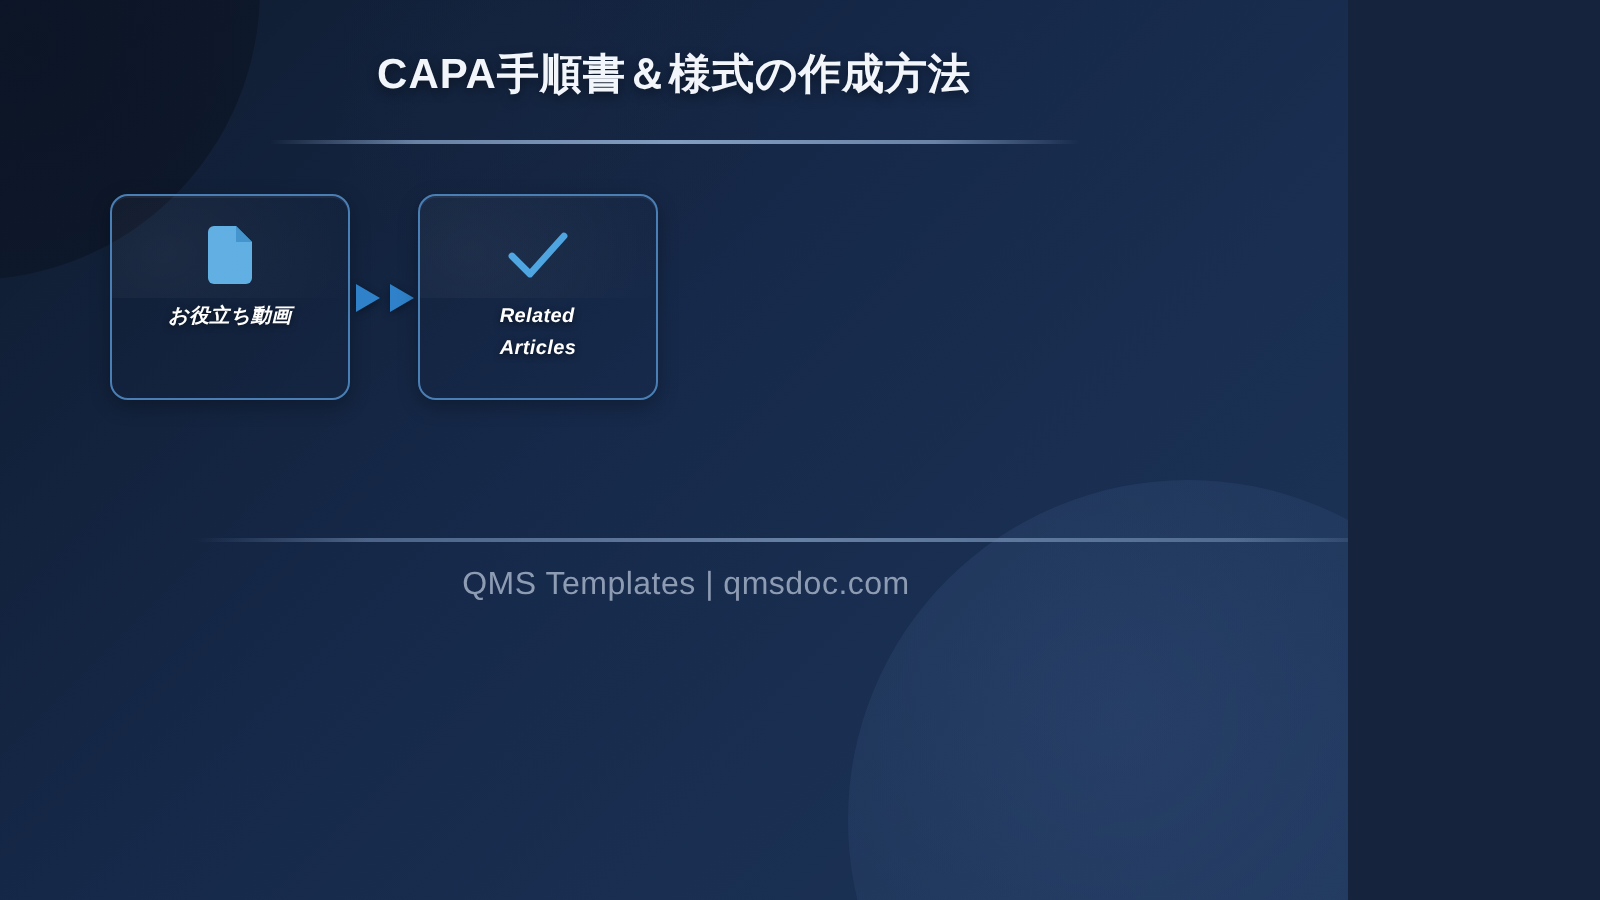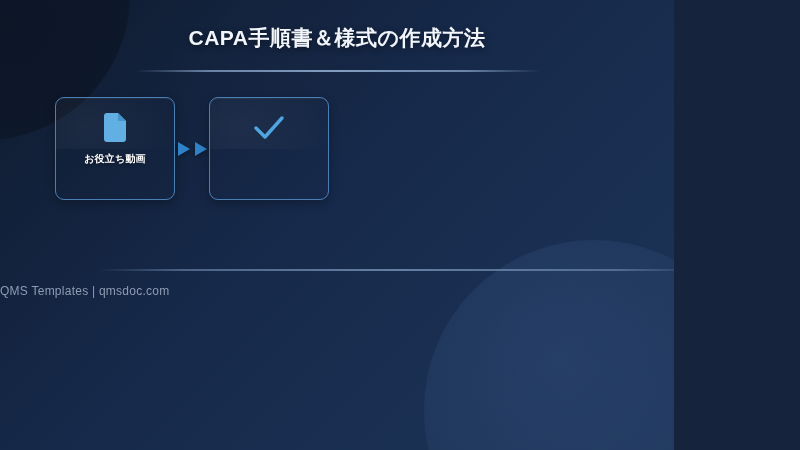--- a/index.html
+++ b/index.html
@@ -99,20 +99,21 @@
 
   .card-label {
     font-size:10px;
     font-weight:bold;
     color:#ffffff;
     text-align:left;
     line-height:1.55;
     letter-spacing:.2px;
     text-shadow:0 1px 3px rgba(0,0,0,.5);
     padding:0 6px;
+    font-style:italic;
   }
 
   .connector {
     width:17px;
     display:flex;
     align-items:center;
     justify-content:center;
   }
 
   .arrow-tri {
@@ -135,23 +136,23 @@
 
   
   .footer-rule {
     position:absolute;
     left:98px; top:269px;
     width:604px; height:2px;
     background:linear-gradient(90deg, rgba(120,150,190,0) 0%, rgba(120,148,186,.55) 14%, rgba(135,163,200,.7) 50%, rgba(120,148,186,.55) 86%, rgba(120,150,190,0) 100%);
   }
 
   .footer {
-    position:absolute; left:0; right:0; top:284px;
-    text-align:left;
-    font-size:12px;
+    position:absolute; left:12px; right:0; top:284px;
+    text-align:center;
+    font-size:16px;
     color:#8e9cb3;
     letter-spacing:.25px;
   }
 </style>
 </head>
 <body>
 
 <div id="slide">
 
   <div class="bg-blob blob-tl"></div>
@@ -183,20 +184,24 @@
     <div class="connector">
       <div class="arrow-tri"></div>
     </div>
 
     <div class="card">
       <div class="card-icon">
         <svg width="32" height="26" viewBox="0 0 32 26" aria-hidden="true">
           <path d="M3 13 L12 22 L29 3" fill="none" stroke="#4aa3df" stroke-width="3.4" stroke-linecap="round" stroke-linejoin="round"></path>
         </svg>
       </div>
+      <div class="card-label">
+        <span>Related</span><br>
+        <span>Articles</span>
+      </div>
     </div>
 
   </div>
 
 
   <div class="footer-rule"></div>
   <div class="footer">QMS Templates | qmsdoc.com</div>
 
 </div>
 

